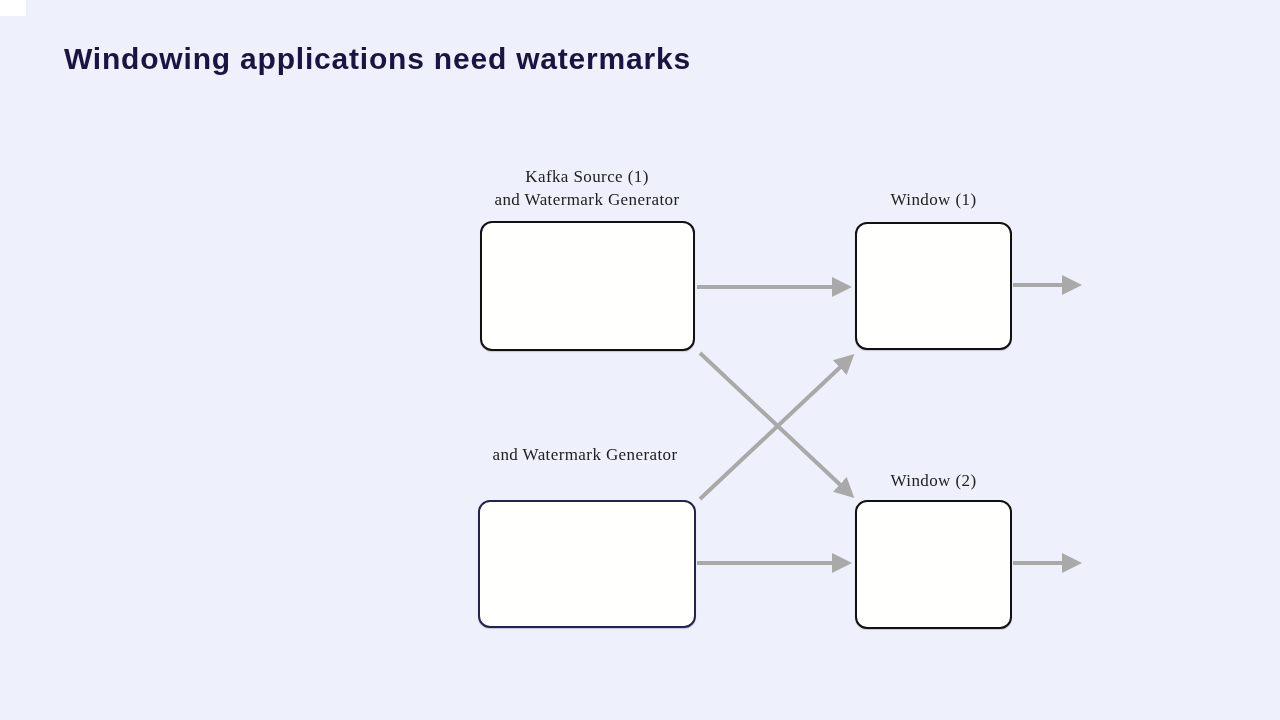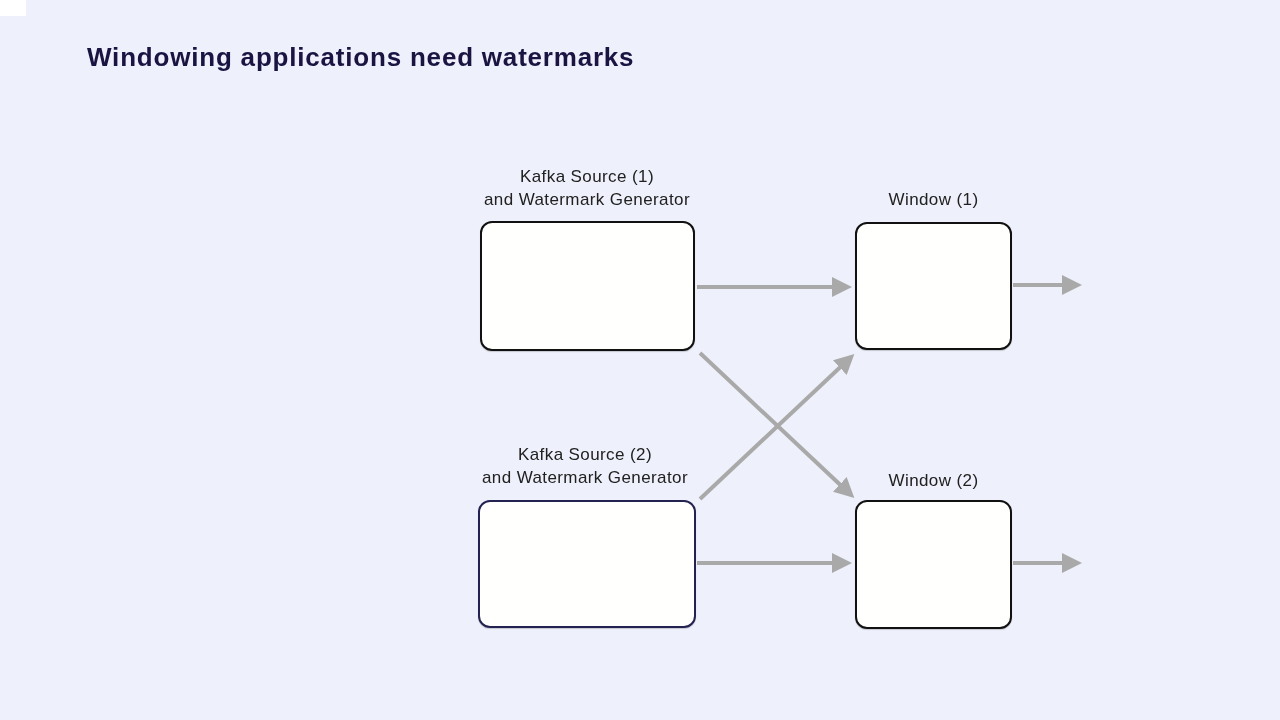--- a/index.html
+++ b/index.html
@@ -21,26 +21,25 @@
   .corner-patch {
     position: absolute;
     left: 0; top: 0;
     width: 26px; height: 16px;
     background: #ffffff;
   }
   .slide-title {
     position: absolute;
     left: 64px;
     top: 42px;
-    font-size: 26px;
+    font-size: 30px;
     font-weight: 700;
     letter-spacing: 0.8px;
     color: var(--title-text);
     white-space: nowrap;
-    margin-left: 23px;
   }
   .node {
     position: absolute;
     background: var(--node-fill);
     border: 2px solid var(--node-border);
     border-radius: 12px;
     box-shadow: 0 1px 1px rgba(0,0,0,0.18);
   }
   .node.accent-border { border-color: var(--node-border-accent); }
   .node-source-1 { left: 480px; top: 221px; width: 215px; height: 130px; }
@@ -48,20 +47,21 @@
   .node-window-1 { left: 855px; top: 222px; width: 157px; height: 128px; }
   .node-window-2 { left: 855px; top: 500px; width: 157px; height: 129px; }
   .node-label {
     position: absolute;
     text-align: center;
     color: var(--label-text);
     font-size: 17px;
     letter-spacing: 0.4px;
     line-height: 23px;
     white-space: nowrap;
+    font-family: Liberation Serif, serif;
   }
   .label-source-1 { left: 447px; top: 165px; width: 280px; }
   .label-source-2 { left: 445px; top: 443px; width: 280px; }
   .label-window-1 { left: 853px; top: 188px; width: 161px; }
   .label-window-2 { left: 853px; top: 469px; width: 161px; text-align: center; }
   .edges-layer {
     position: absolute;
     left: 0; top: 0;
     width: 1280px; height: 720px;
     pointer-events: none;
@@ -95,21 +95,20 @@
   <div>and Watermark Generator</div>
 </div>
 <div class="node node-source-1"></div>
 
 <div class="node-label label-window-1">
   <div>Window (1)</div>
 </div>
 <div class="node node-window-1"></div>
 
 <div class="node-label label-source-2">
-  <div>Kafka Source (2)</div>
   <div>and Watermark Generator</div>
 </div>
 <div class="node node-source-2 accent-border"></div>
 
 <div class="node-label label-window-2">
   <div>Window (2)</div>
 </div>
 <div class="node node-window-2"></div>
 
 </body></html>

